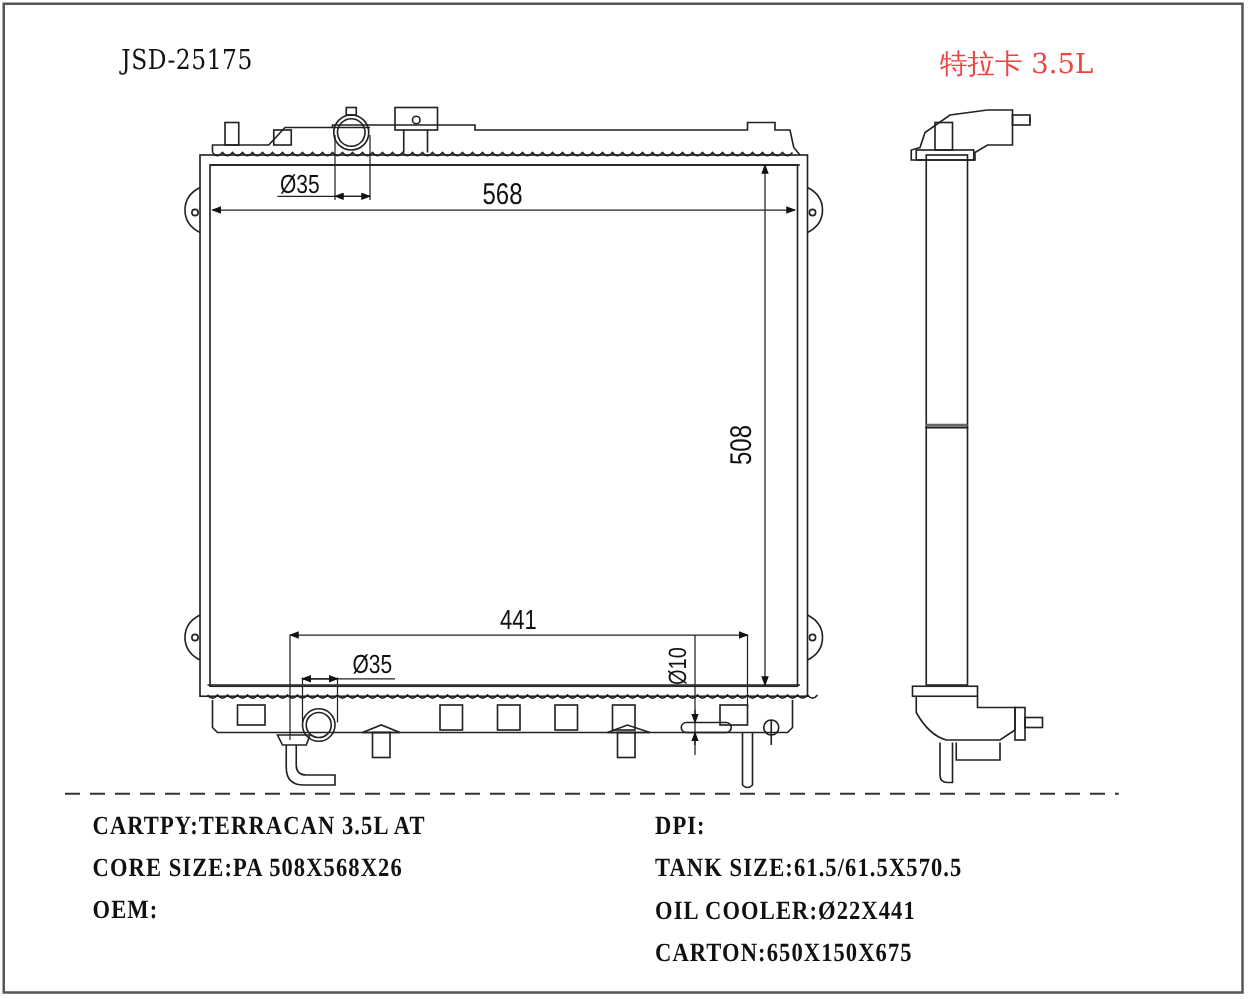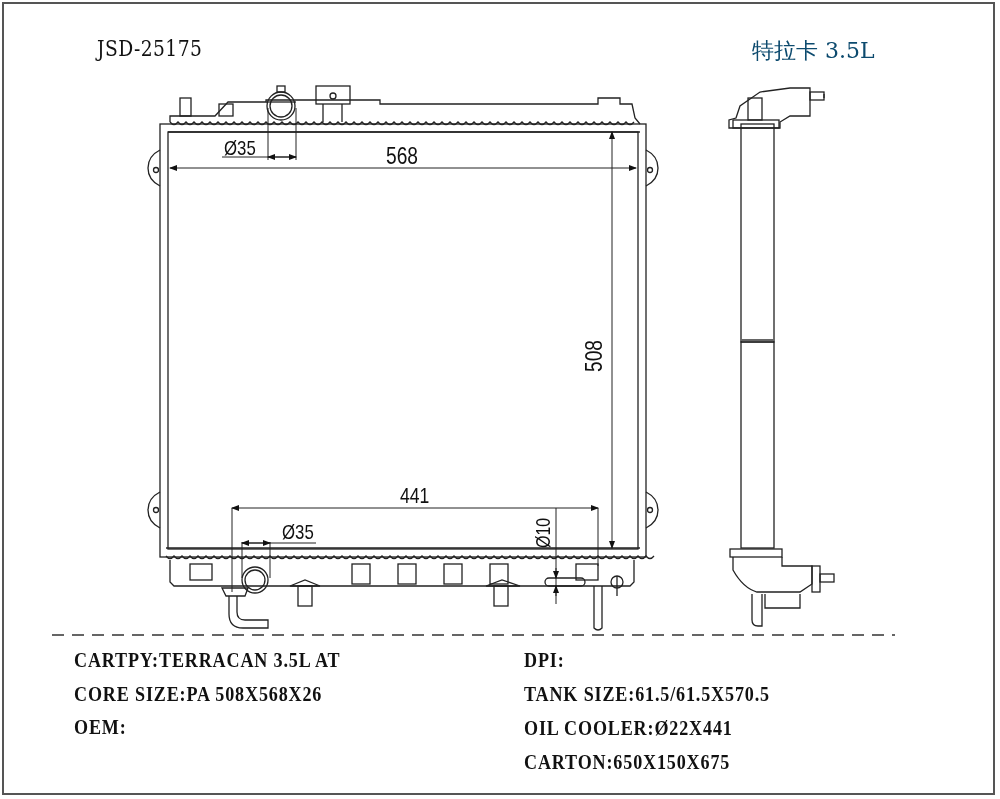--- a/index.html
+++ b/index.html
@@ -1,20 +1,20 @@
 <!DOCTYPE html>
 <html><head>
   <meta charset="utf-8">
   <style>
     html, body { margin: 0; padding: 0; background: #ffffff; }
     body { width: 1000px; height: 799px; position: relative; overflow: hidden; font-family: "DejaVu Serif", "Liberation Serif", serif; }
     .frame { position: absolute; left: 2px; top: 2px; width: 993px; height: 793px; border: 2px solid #555; box-sizing: border-box; }
     .drawing { position: absolute; left: 0; top: 0; }
     .title-left { position: absolute; left: 97px; top: 36px; font-size: 22px; letter-spacing: 0.5px; color: #111; font-family: "DejaVu Serif", "Liberation Serif", serif; transform: scaleX(0.85); transform-origin: left top; }
-    .title-right { position: absolute; left: 752px; top: 36px; font-size: 22px; color: #0c4a6e; font-family: "DejaVu Serif", "Liberation Serif", serif; }
+    .title-right { position: absolute; left: 752px; top: 36px; font-size: 22px; color: #ef4444; font-family: "DejaVu Serif", "Liberation Serif", serif; }
     .spec { position: absolute; font-size: 21px; color: #111; font-weight: bold; white-space: pre; transform: scaleX(0.86); transform-origin: left top; font-family: "Liberation Serif", "DejaVu Serif", serif; letter-spacing: 1px; }
     .dim { position: absolute; font-size: 21px; color: #111; font-family: "Liberation Sans Narrow", "Liberation Sans", sans-serif; transform: scaleX(0.8); transform-origin: left top; }
     .dim-vert { position: absolute; font-size: 22px; color: #111; font-family: "Liberation Sans", sans-serif; transform-origin: left top; }
   </style>
 </head>
 <body>
 
 <div class="frame"></div>
 
 <div class="title-left">JSD-25175</div>

